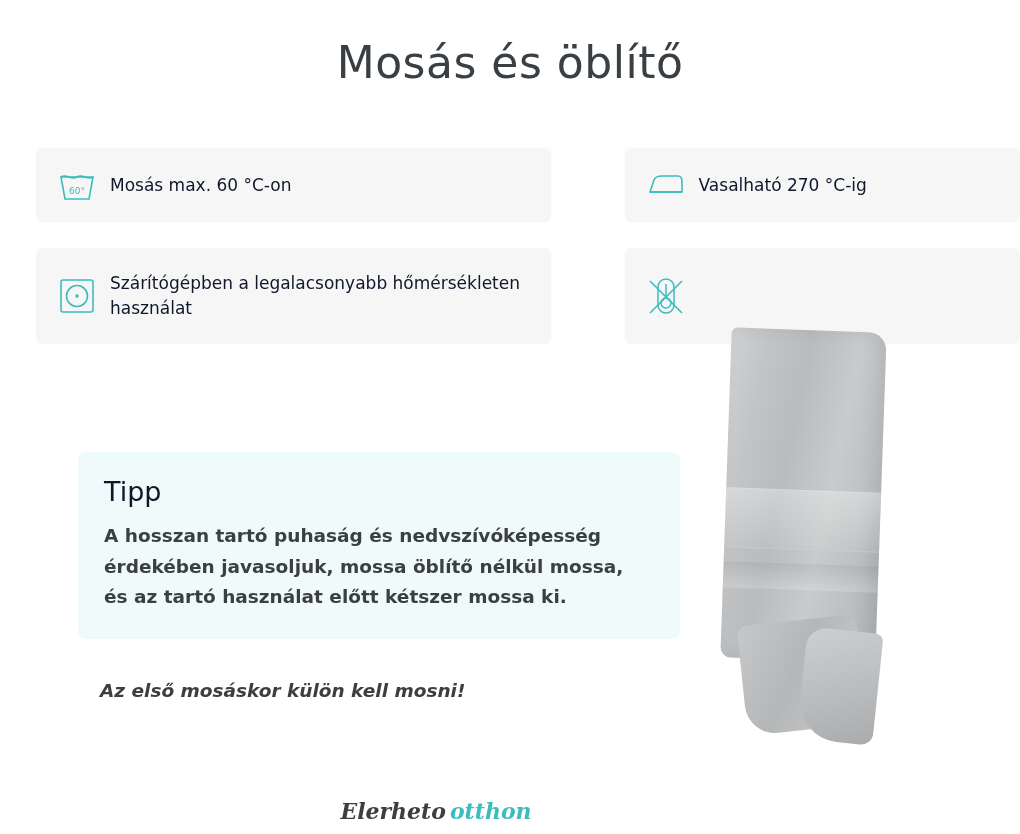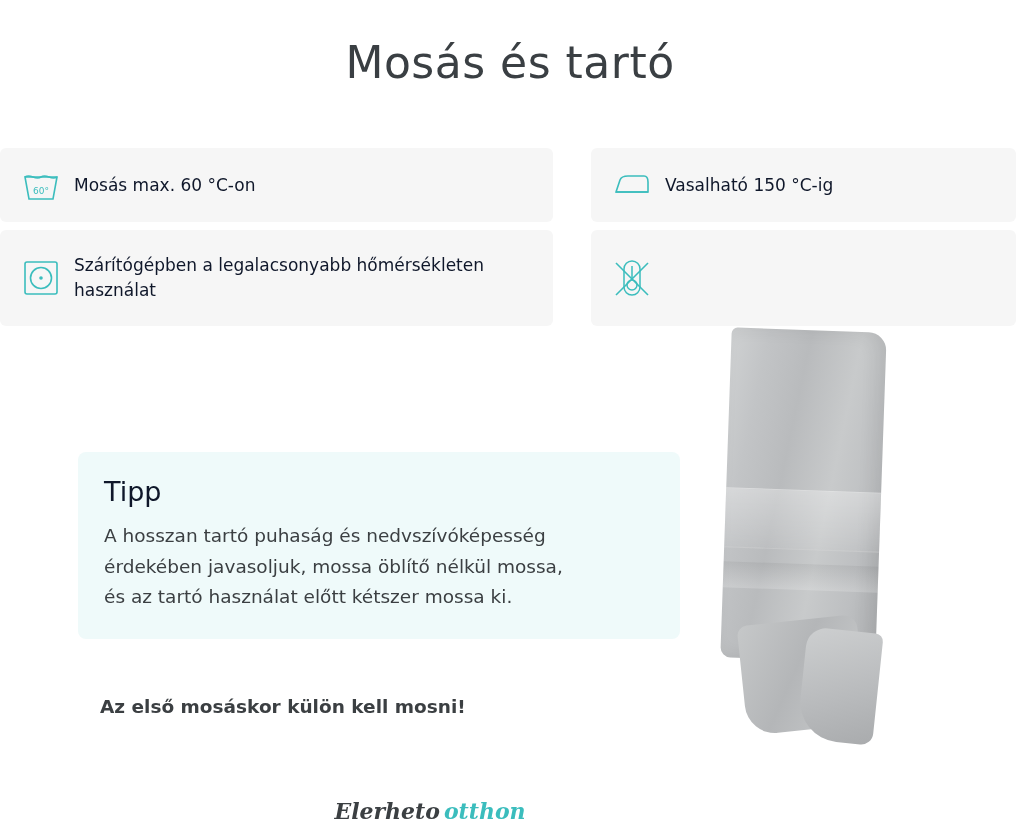--- a/index.html
+++ b/index.html
@@ -43,21 +43,22 @@
     width: 1020px;
     display: flex;
     gap: 38px;
     padding: 0 0px;
     box-sizing: border-box;
   }
   .col {
     width: 553px;
     display: flex;
     flex-direction: column;
-    gap: 8px;
+    gap: 26px;
+    padding-left: 36px;
   }
   .col.left { margin-left: 0px; }
   .col.right { width: 425px; }
 
   .card {
     background: #f6f6f6;
     border-radius: 6px;
     display: flex;
     align-items: center;
     padding: 14px 18px;
@@ -100,31 +101,32 @@
     font-size: 27px;
     font-weight: 400;
     margin: 0 0 14px 0;
   }
   .tip-text {
     font-size: 18.5px;
     line-height: 1.65;
     color: #3b3f42;
     font-weight: 600;
   }
-  .tip-text .reg { font-weight: 400; }
-  .tip-text .bold { font-weight: 400; }
+  .tip-text .reg { font-weight: 700; }
+  .tip-text .bold { font-weight: 700; }
 
   .note {
     position: absolute;
     left: 100px;
-    top: 696px;
+    top: 680px;
     width: 600px;
     font-size: 18.5px;
     font-weight: 700;
     color: #3b3f42;
+    font-style: italic;
   }
 
   
   .towel-wrap {
     position: absolute;
     right: 54px;
     top: 330px;
     width: 260px;
     height: 400px;
   }
@@ -185,38 +187,38 @@
     height: 80px;
     background: linear-gradient(180deg, rgba(0,0,0,0.16), rgba(0,0,0,0.02));
     border-radius: 24px;
     transform: rotate(-4deg);
     filter: blur(2px);
   }
 
   
   .footer-logo {
     position: absolute;
-    left: 4px;
+    left: 10px;
     bottom: 10px;
     width: 852px;
     text-align: center;
     font-family: "DejaVu Serif", "Liberation Serif", serif;
     font-size: 22px;
     font-style: italic;
     font-weight: 700;
   }
   .footer-logo .dark { color: #3b3f42; }
   .footer-logo .teal { color: #3bbdbd; margin-left: 4px; }
 </style>
 </head>
 <body>
 
 <div class="page">
 
-  <h1 class="page-title">Mosás és tartó</h1>
+  <h1 class="page-title">Mosás és öblítő</h1>
 
   <div class="cards">
 
     <div class="col left">
 
       <div class="card">
         <span class="icon">
           <svg width="40" height="36" viewBox="0 0 40 36">
             <path d="M4 10 L36 10 L32 32 L8 32 Z" fill="none" stroke="#3bbdbd" stroke-width="1.6"></path>
             <path d="M4 10 C10 6, 14 14, 20 10 C26 6, 30 14, 36 10" fill="none" stroke="#3bbdbd" stroke-width="1.6"></path>
@@ -241,21 +243,21 @@
 
     <div class="col right">
 
       <div class="card">
         <span class="icon">
           <svg width="40" height="30" viewBox="0 0 40 30">
             <path d="M4 22 L8 10 C9 7, 12 6, 16 6 L32 6 C35 6, 36 9, 36 12 L36 22 Z" fill="none" stroke="#3bbdbd" stroke-width="1.6"></path>
             <line x1="4" y1="22" x2="36" y2="22" stroke="#3bbdbd" stroke-width="1.6"></line>
           </svg>
         </span>
-        <span class="label">Vasalható 150 °C-ig</span>
+        <span class="label">Vasalható 270 °C-ig</span>
       </div>
 
       <div class="card tall">
         <span class="icon">
           <svg width="38" height="42" viewBox="0 0 38 42">
             <rect x="11" y="4" width="16" height="34" rx="8" fill="none" stroke="#3bbdbd" stroke-width="1.5"></rect>
             <circle cx="19" cy="28" r="5" fill="none" stroke="#3bbdbd" stroke-width="1.5"></circle>
             <line x1="19" y1="9" x2="19" y2="23" stroke="#3bbdbd" stroke-width="1.5"></line>
             <line x1="3" y1="6" x2="35" y2="38" stroke="#3bbdbd" stroke-width="1.6"></line>
             <line x1="35" y1="6" x2="3" y2="38" stroke="#3bbdbd" stroke-width="1.6"></line>

